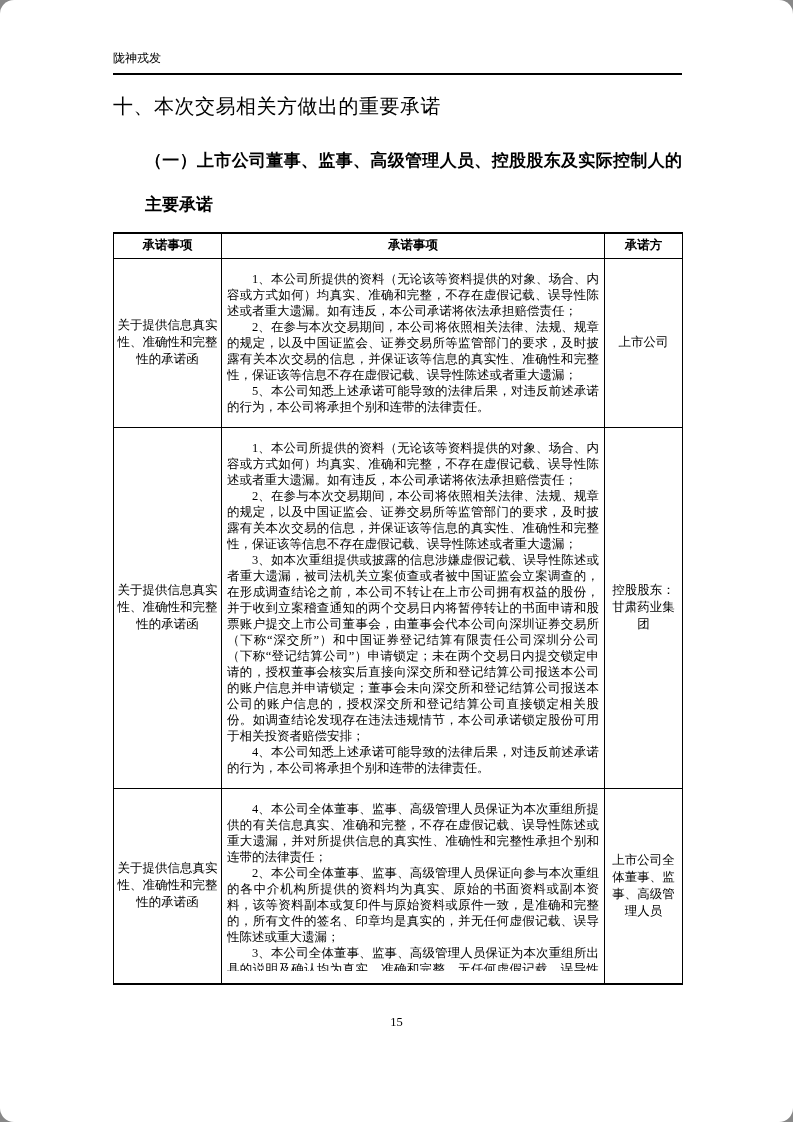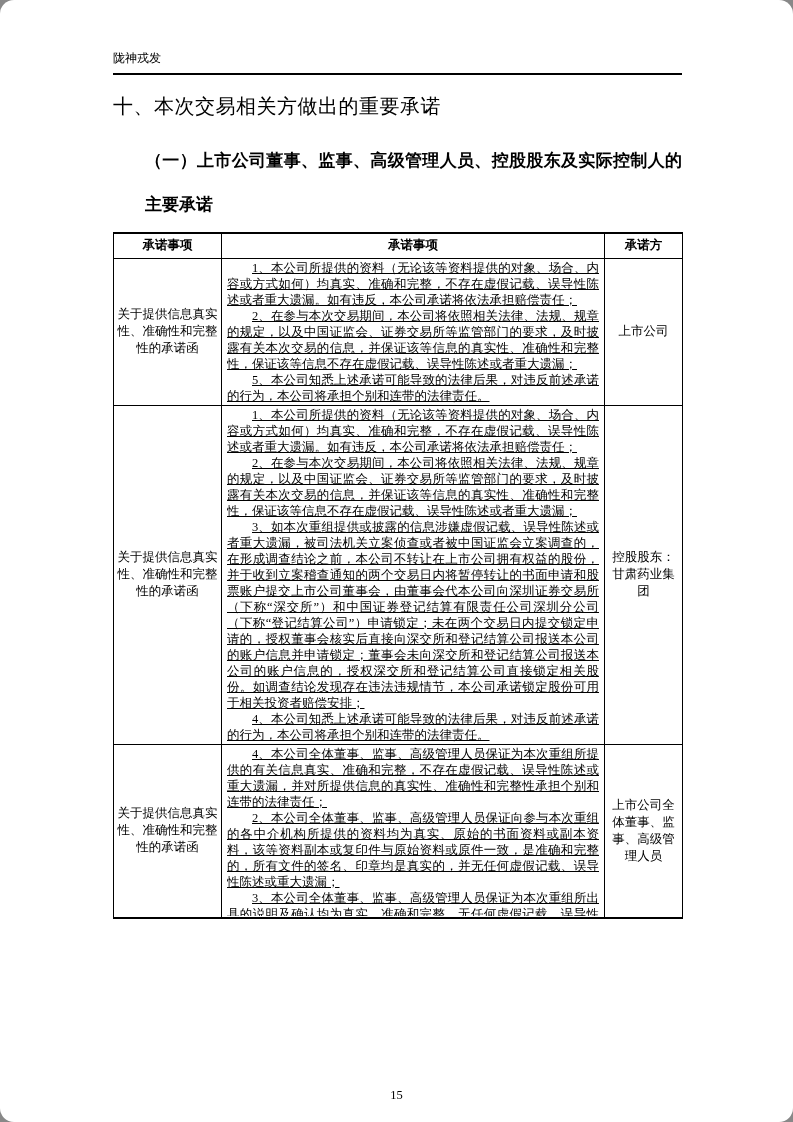--- a/index.html
+++ b/index.html
@@ -80,34 +80,34 @@
   }
   col.c-item  { width: 108px; }
   col.c-body  { width: 383px; }
   col.c-party { width: 78px;  }
   td.cell-item, td.cell-party {
     text-align: center;
     padding: 6px 3px;
     line-height: 17px;
   }
   td.cell-party { white-space: pre-line; }
-  td.cell-content { padding: 1px 5px; text-decoration: underline; }
+  td.cell-content { padding: 12px 5px; }
   td.cell-content .clip { overflow: hidden; }
   td.cell-content p {
     text-indent: 2em;
     text-align: justify;
     line-height: 16px;
     margin: 0;
   }
   .row3-clip { max-height: 170px; }
   .page-footer {
     position: absolute;
     left: 0;
     width: 100%;
-    top: 1088px;
+    top: 1015px;
     text-align: center;
     font-size: 12.5px;
   }
 </style>
 </head>
 <body>
 
 <div class="page">
   <div class="content">
 

